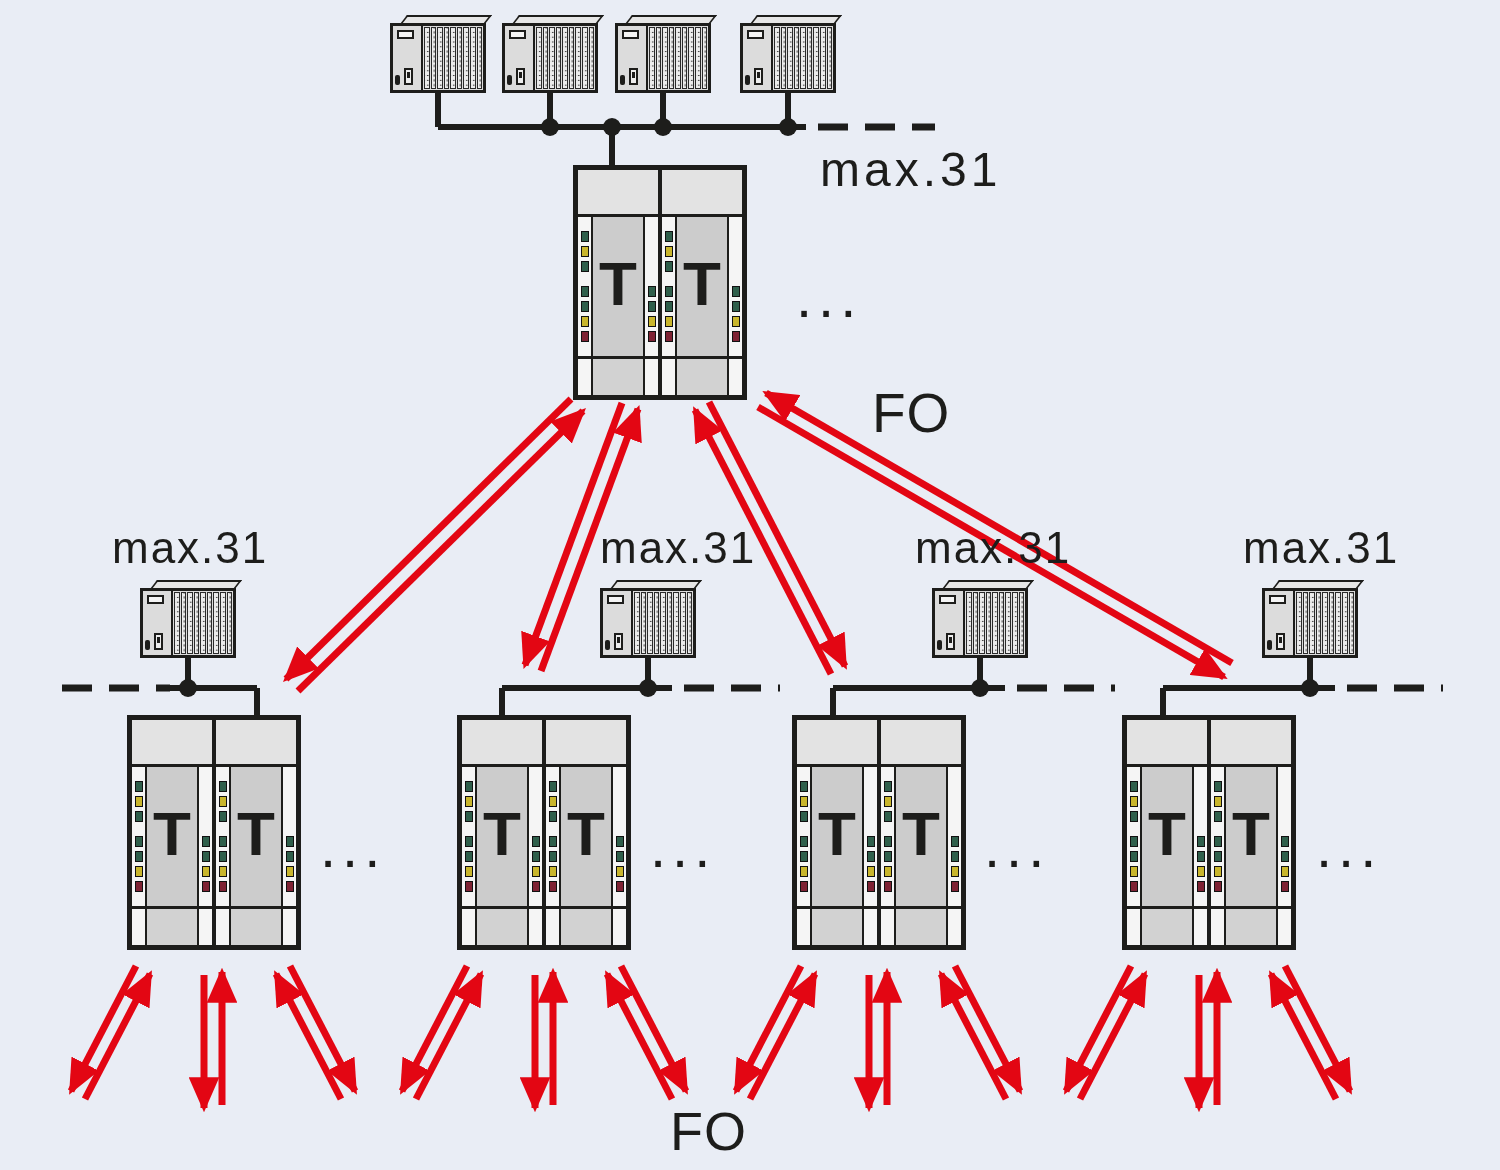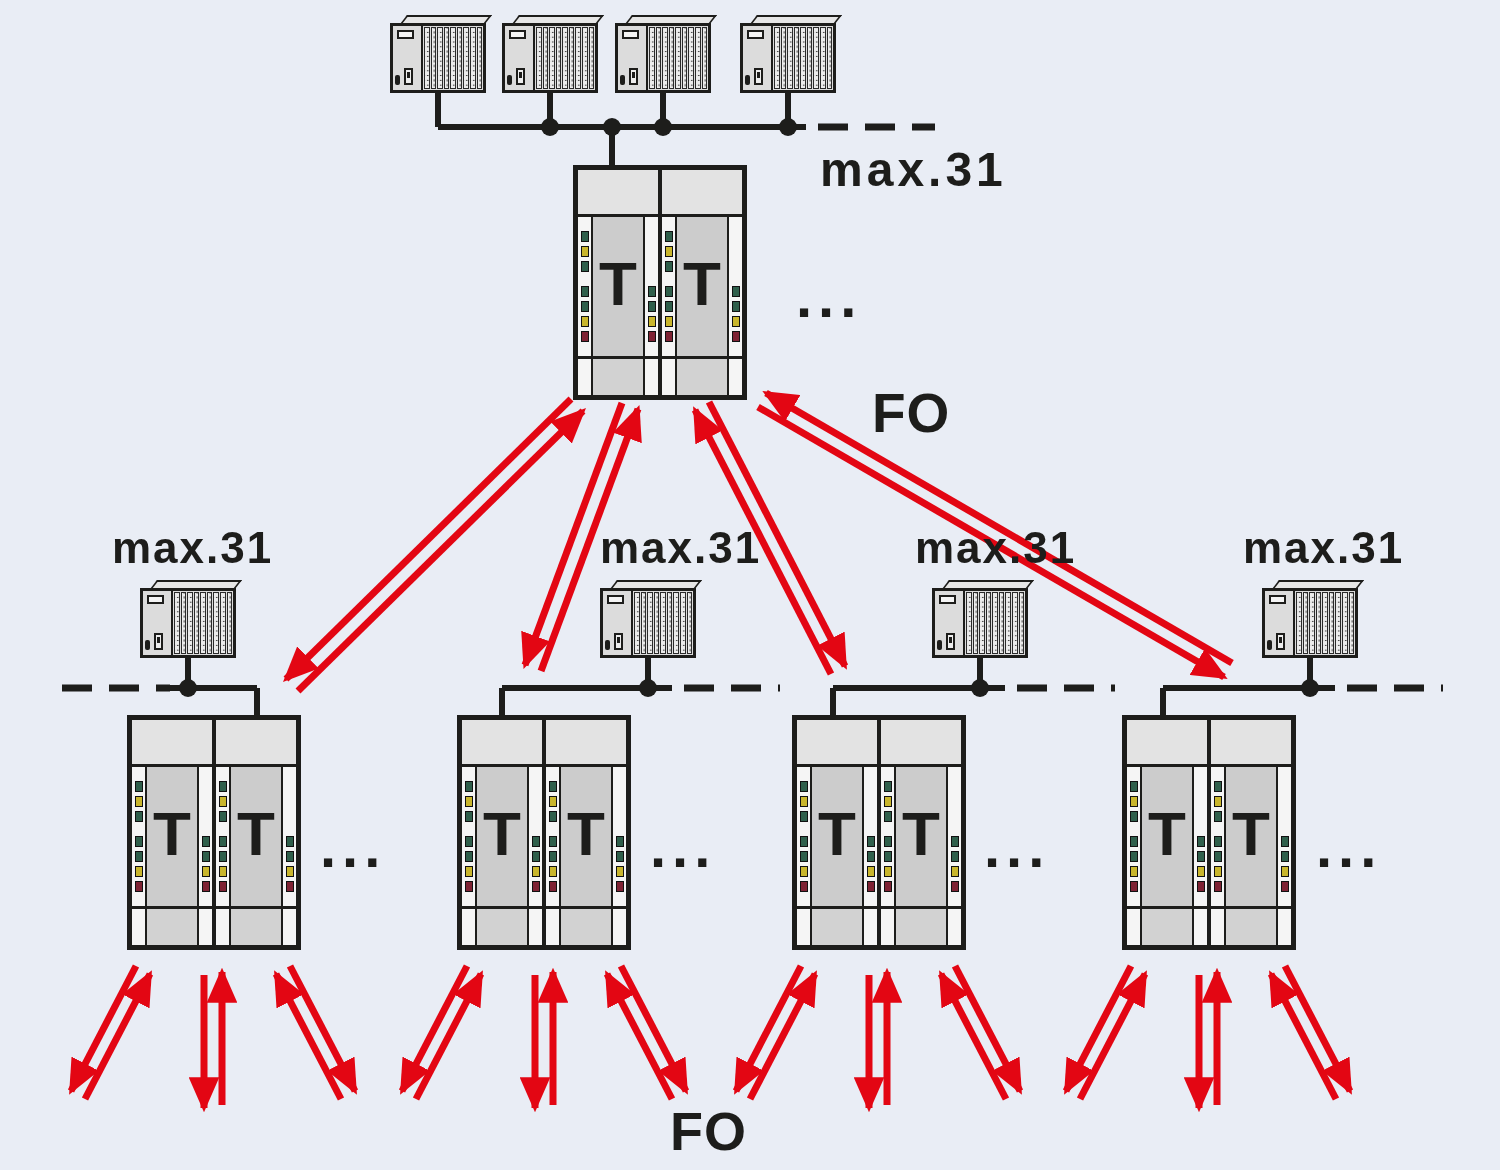--- a/index.html
+++ b/index.html
@@ -6,21 +6,21 @@
   body{background:var(--bg,#e9edf5);}
   .stage{
     position:relative;width:1500px;height:1170px;overflow:hidden;
     background:var(--bg,#e9edf5);
     font-family:"Liberation Sans",sans-serif;
   }
   #wires{position:absolute;left:0;top:0;z-index:3;pointer-events:none;}
   #components{position:absolute;left:0;top:0;width:100%;height:100%;z-index:2;}
   #labels{position:absolute;left:0;top:0;width:100%;height:100%;z-index:4;}
 
-  .lbl{position:absolute;font-weight:bold;color:var(--line,#1d1d1b);line-height:1;white-space:nowrap;}
+  .lbl{position:absolute;font-weight:normal;color:var(--line,#1d1d1b);line-height:1;white-space:nowrap;}
 
   
   .plc{position:absolute;width:96px;height:78px;}
   .plc-top{height:9px;margin-left:10px;margin-right:1px;background:var(--devlight,#e6e6e6);
     border:2px solid var(--line,#1d1d1b);border-bottom:none;box-sizing:border-box;
     transform:skewX(-38deg);transform-origin:bottom left;}
   .plc-main{position:absolute;top:8px;left:0;width:96px;height:70px;box-sizing:border-box;
     background:var(--devfill,#dcdcdc);border:3px solid var(--line,#1d1d1b);display:flex;}
   .plc-cpu{width:28px;position:relative;flex:none;}
   .plc-screen{position:absolute;top:4px;left:4px;width:17px;height:9px;box-sizing:border-box;

